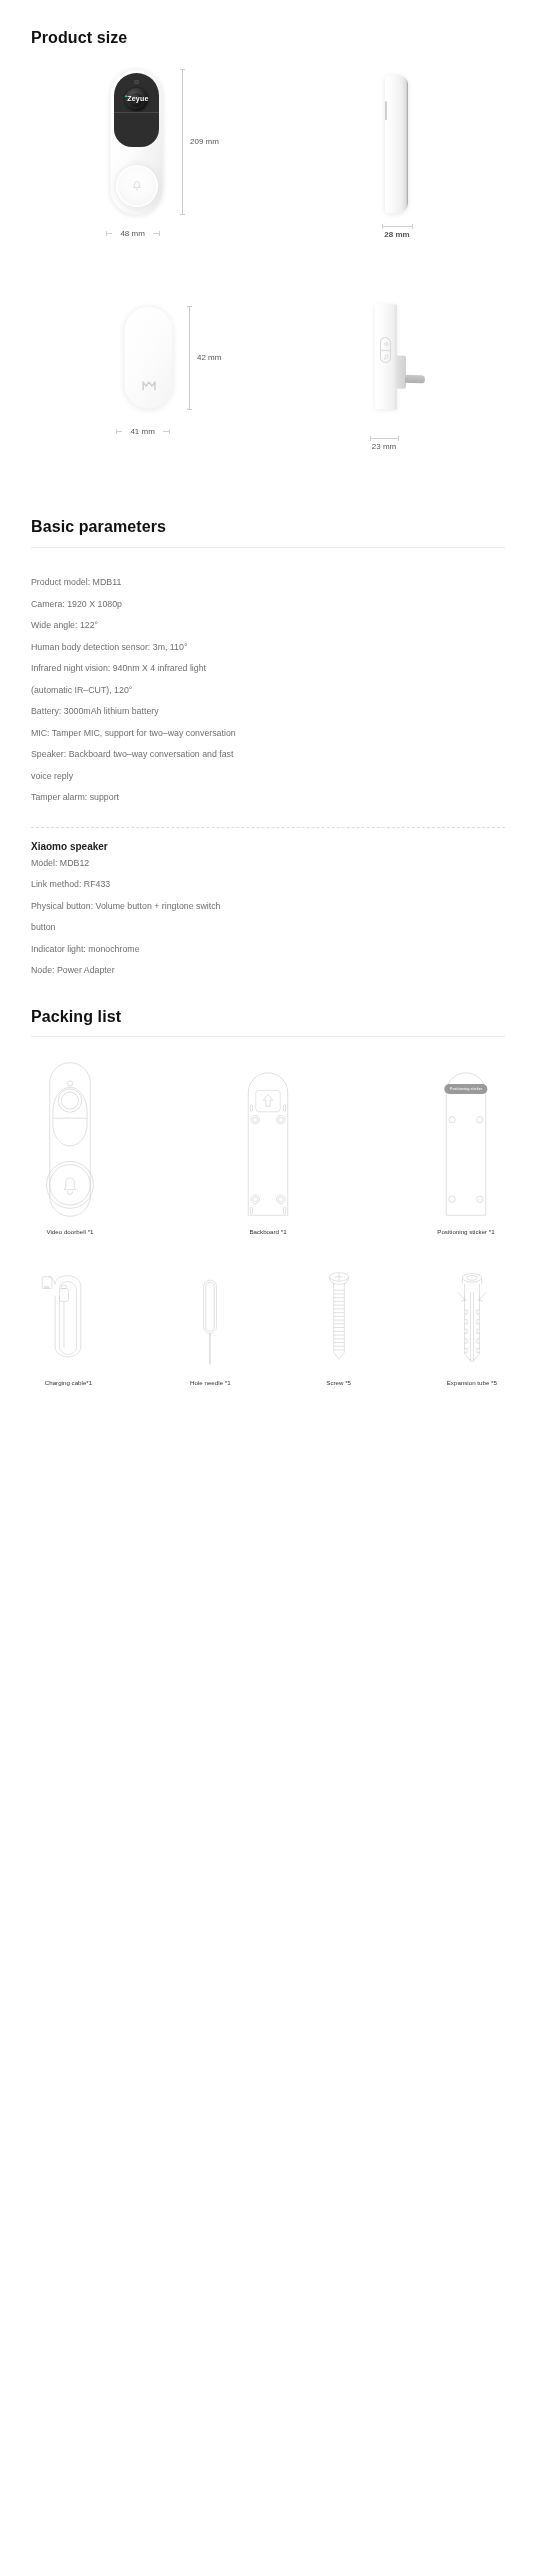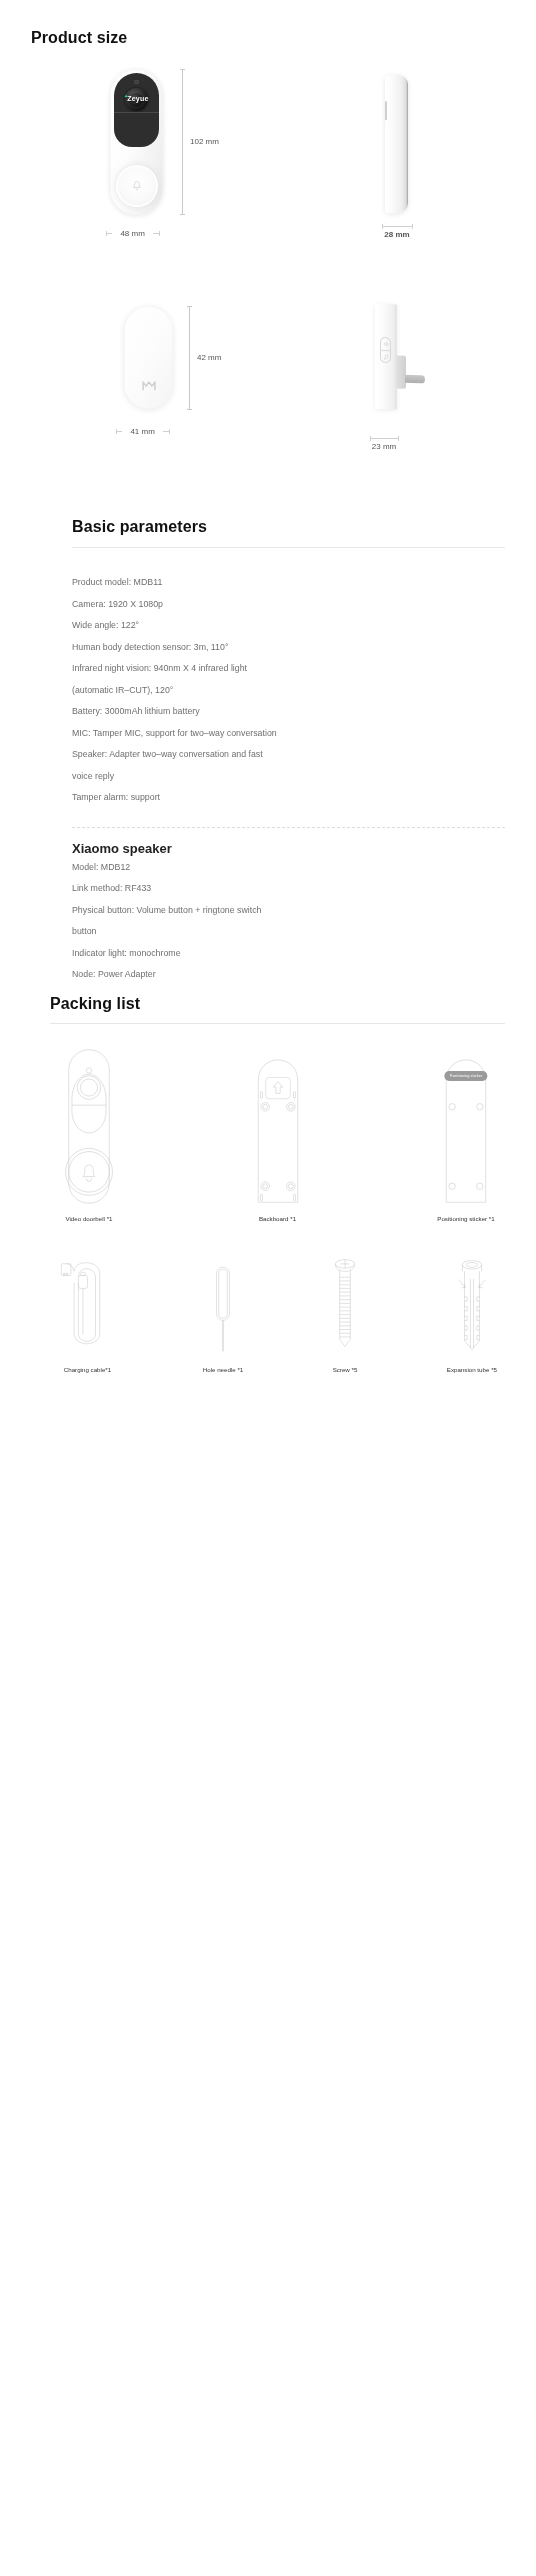--- a/index.html
+++ b/index.html
@@ -168,21 +168,21 @@
   .dim-h.sided .tick:before{ content:""; position:absolute; top:-2.1px; width:0.5px; height:4.8px; background:#cfcfcf; }
   .dim-h.sided .tick.l:before{ left:0; } .dim-h.sided .tick.r:before{ right:0; }
   .dim-h.sided .txt{ margin:0; }
 
   
   .params { padding: 0 31px; margin-top: 25px; }
   .param-line{
     font-size: 8.8px; color:#6f6f6f; line-height: 21.5px; white-space: pre-wrap;
   }
   .sub-title{
-    font-size: 13px; font-weight:700; color:#222; margin-top: 3.2px; margin-bottom: 1.1px;
+    font-size: 10px; font-weight:700; color:#222; margin-top: 3.2px; margin-bottom: 1.1px;
   }
 
   
   .packing{ margin-top: 9.7px; }
   .pack-row{
     display:flex; justify-content:space-between; padding: 0 38px; margin-top: 22.5px;
   }
   .pack-row.r2{ padding: 0 39px; margin-top: 30px; }
   .pack-item{ display:flex; flex-direction:column; align-items:center; }
   .pack-art{ display:flex; align-items:flex-end; justify-content:center; }
@@ -216,21 +216,21 @@
         <div class="db-btn">
           <svg class="bell-glyph" viewBox="0 0 24 24">
             <path d="M12 3a5 5 0 0 0-5 5v4l-2 3h14l-2-3V8a5 5 0 0 0-5-5z" fill="none" stroke="#9a9a9a" stroke-width="1.5" stroke-linejoin="round"></path>
             <path d="M10 18a2 2 0 0 0 4 0" fill="none" stroke="#9a9a9a" stroke-width="1.5" stroke-linecap="round"></path>
           </svg>
         </div>
       </div>
 
       <div class="dim-v" style="left:182px; top:21.5px; height:146px;">
         <div class="line" style="height:146px;"></div>
-        <div class="txt">102 mm</div>
+        <div class="txt">209 mm</div>
       </div>
 
       <div class="dim-h sided" style="left:106px; top:182px;">
         <div class="tick l"></div>
         <div class="txt">48 mm</div>
         <div class="tick r"></div>
       </div>
 
       <div class="fig db-side">
         <div class="db-side-btn"></div>
@@ -276,52 +276,52 @@
         <div class="ch-prong"></div>
       </div>
 
       <div class="dim-h" style="left:370px; top:160px; width:28px;">
         <div class="bar"></div>
         <div class="txt">23 mm</div>
       </div>
     </div>
   </div>
 
-  <div style="margin-top:25px;padding-left:41px;">
+  <div style="margin-top:25px;">
     <div class="section-title">Basic parameters</div>
     <div class="rule"></div>
 
     <div class="params">
       <div class="param-line">Product model: MDB11</div>
       <div class="param-line">Camera: 1920 X 1080p</div>
       <div class="param-line">Wide angle: 122°</div>
       <div class="param-line">Human body detection sensor: 3m, 110°</div>
       <div class="param-line">Infrared night vision: 940nm X 4 infrared light</div>
       <div class="param-line">(automatic IR–CUT), 120°</div>
       <div class="param-line">Battery: 3000mAh lithium battery</div>
       <div class="param-line">MIC: Tamper MIC, support for two–way conversation</div>
-      <div class="param-line">Speaker: Adapter two–way conversation and fast</div>
+      <div class="param-line">Speaker: Backboard two–way conversation and fast</div>
       <div class="param-line">voice reply</div>
       <div class="param-line">Tamper alarm: support</div>
     </div>
 
     <div class="rule dashed" style="margin-top:18px;"></div>
 
     <div class="params" style="margin-top:13px;">
       <div class="sub-title">Xiaomo speaker</div>
       <div class="param-line">Model: MDB12</div>
       <div class="param-line">Link method: RF433</div>
       <div class="param-line">Physical button: Volume button + ringtone switch</div>
       <div class="param-line">button</div>
       <div class="param-line">Indicator light: monochrome</div>
       <div class="param-line">Node: Power Adapter</div>
     </div>
   </div>
 
-  <div class="packing" style="margin-top:9px;padding-left:19px;">
+  <div class="packing" style="margin-top:26px;">
     <div class="section-title">Packing list</div>
     <div class="rule"></div>
 
     <div class="pack-row">
 
       <div class="pack-item">
         <div class="pack-art">
           <svg width="64" height="161" viewBox="0 0 120 300">
             <g fill="none" stroke="#c4c4c4" stroke-width="1">
               <rect x="22" y="6" width="76" height="288" rx="38"></rect>

